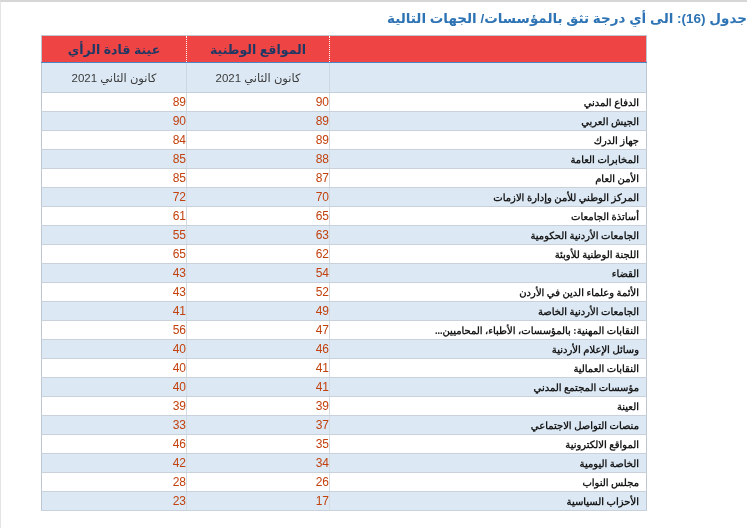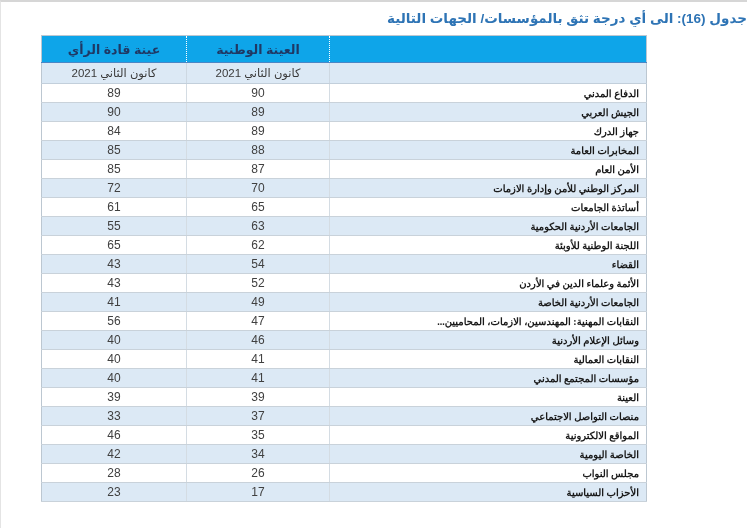--- a/index.html
+++ b/index.html
@@ -19,63 +19,63 @@
   .tbl-wrap { position:absolute; top:33px; left:40px; width:605px; }
   table.trust {
     width:605px; border-collapse:collapse; table-layout:fixed;
     direction:rtl;
     border:1px solid #bcc7d1;
   }
   col.c-inst   { width:317px; }
   col.c-nat    { width:143px; }
   col.c-lead   { width:145px; }
   tr.hdr th {
-    background:#0ea5e9; color:#1F3864;
+    background:#ef4444; color:#1F3864;
     font-size:12.5px; font-weight:bold;
     height:27px; text-align:center; vertical-align:middle;
     border-bottom:1px solid #4a86c5;
   }
   tr.hdr th.sep { border-right:1px dotted #ffffff; }
   tr.period td {
     background:#DCE9F5; color:#3a3a3a;
     font-size:11.5px; font-weight:normal;
-    height:21px; text-align:center; vertical-align:middle;
+    height:30px; text-align:center; vertical-align:middle;
     border-bottom:1px solid #c2cfdb;
   }
   tr.period td + td { border-right:1px solid #cdd8e2; }
   tbody td {
     height:19px; vertical-align:middle;
     font-size:12px; color:#1a1a1a;
     border-bottom:1px solid #c9d2da;
   }
   tbody td + td { border-right:1px solid #d4dce3; }
   tbody tr:nth-child(even) td { background:#DCE9F5; }
   tbody tr:nth-child(odd)  td { background:#ffffff; }
   td.name {
     font-weight:bold; text-align:right; padding-right:7px;
     font-size:10px; white-space:nowrap; overflow:hidden;font-family:Liberation Serif, serif;
   }
-  td.num { text-align:center; color:#404040; }
+  td.num { text-align:right; color:#c2410c; }
 </style>
 </head>
 <body>
 
 <div class="page-title">جدول (16): الى أي درجة تثق بالمؤسسات/ الجهات التالية</div>
 
 <div class="tbl-wrap">
   <table class="trust">
     <colgroup>
       <col class="c-inst">
       <col class="c-nat">
       <col class="c-lead">
     </colgroup>
     <thead>
       <tr class="hdr">
         <th></th>
-        <th class="sep">العينة الوطنية</th>
+        <th class="sep">المواقع الوطنية</th>
         <th class="sep">عينة قادة الرأي</th>
       </tr>
       <tr class="period">
         <td></td>
         <td>كانون الثاني 2021</td>
         <td>كانون الثاني 2021</td>
       </tr>
     </thead>
     <tbody id="rows-body">
   <tr>
@@ -144,21 +144,21 @@
     <td class="num">43</td>
   </tr>
 
   <tr>
     <td class="name">الجامعات الأردنية الخاصة</td>
     <td class="num">49</td>
     <td class="num">41</td>
   </tr>
 
   <tr>
-    <td class="name">النقابات المهنية: المهندسين، الازمات، المحاميين...</td>
+    <td class="name">النقابات المهنية: بالمؤسسات، الأطباء، المحاميين...</td>
     <td class="num">47</td>
     <td class="num">56</td>
   </tr>
 
   <tr>
     <td class="name">وسائل الإعلام الأردنية</td>
     <td class="num">46</td>
     <td class="num">40</td>
   </tr>
 

